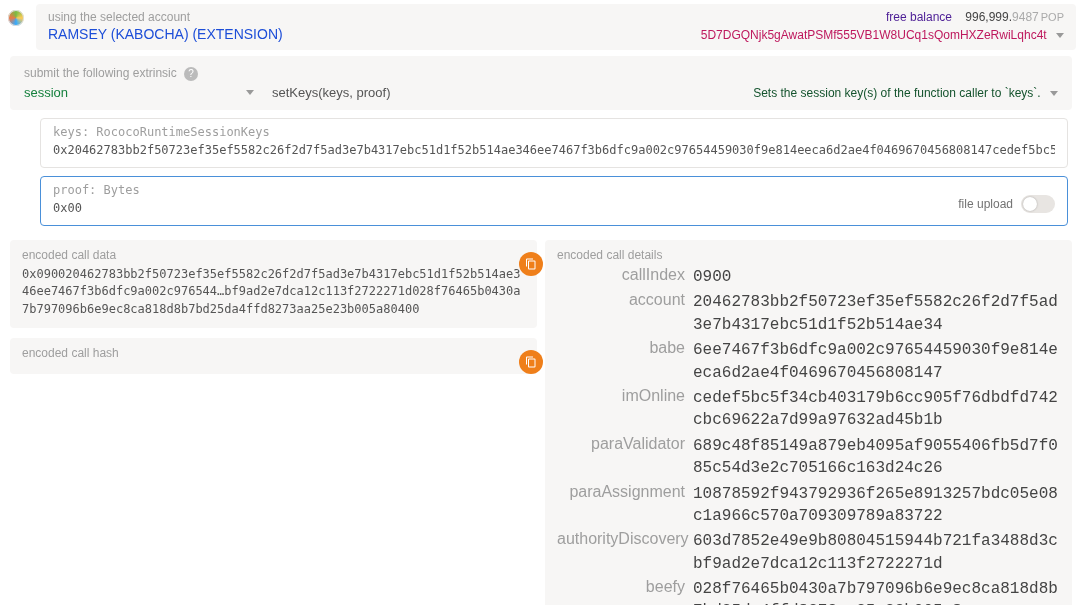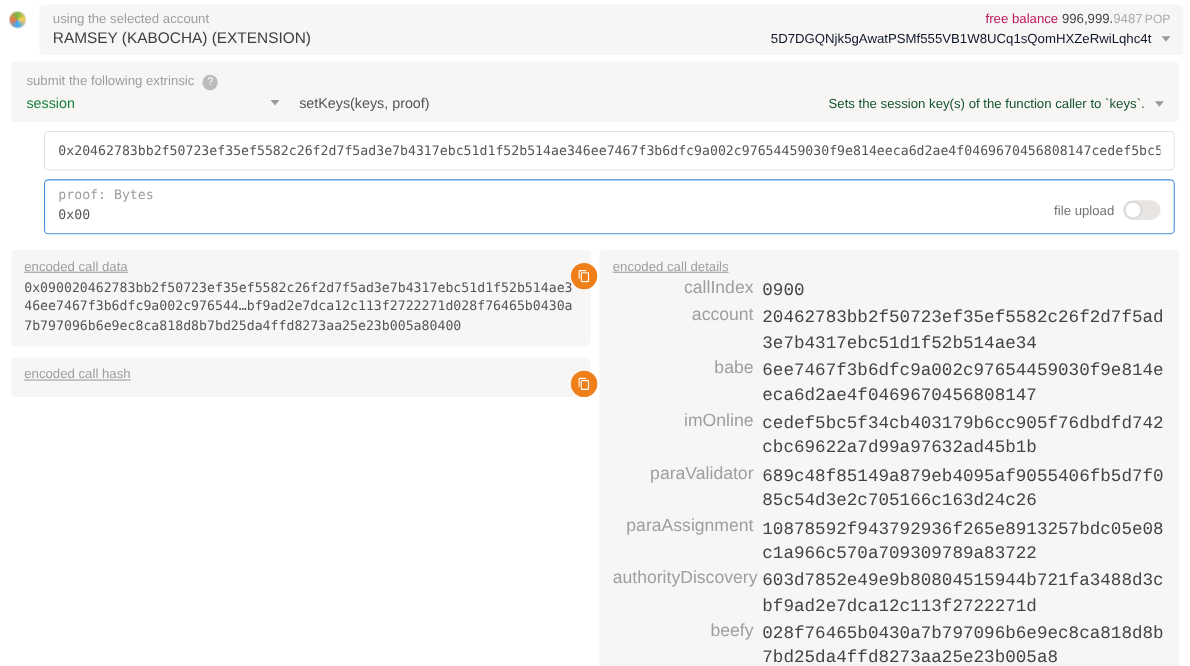--- a/index.html
+++ b/index.html
@@ -2,45 +2,45 @@
 <html><head>
   <meta charset="utf-8">
   <style>
     * { box-sizing: border-box; margin: 0; padding: 0; }
     body { font-family: -apple-system, BlinkMacSystemFont, "Segoe UI", sans-serif; font-size: 13px; color: #555; background: #fff; width: 1082px; }
     .panel { background: #f7f6f5; border-radius: 4px; padding: 10px 14px; margin: 6px 10px; }
     .account-row { display: flex; align-items: flex-start; gap: 10px; margin: 4px 6px 0 6px; justify-content: flex-end; }
     .identicon { width: 20px; height: 20px; border-radius: 50%; background: conic-gradient(#7b4, #fc5, #3af, #e74,#7b4); flex-shrink: 0; margin-top: 4px; border:2px solid #fff; box-shadow: inset 0 0 0 1px #ddd; }
     .account-box { flex: 1; background: #f7f6f5; border-radius: 4px; padding: 6px 12px 8px 12px; display: flex; justify-content: space-between; align-items: flex-start; }
     .account-left .label { color: #9e9e9e; font-size: 12px; }
-    .account-left .name { color: #404040; font-size: 14px; margin-top: 2px; }
+    .account-left .name { color: #1d4ed8; font-size: 14px; margin-top: 2px; }
     .account-right { text-align: right; font-size: 12px; }
-    .account-right .balance-label { color: #be185d; display:inline-block; }
+    .account-right .balance-label { color: #4c1d95; display:inline-block; margin-right:10px;}
     .account-right .balance { color: #444; display:inline-block; }
     .account-right .balance .dim { color: #aaa; }
     .account-right .balance .unit { color:#aaa; font-size: 11px; margin-left:2px;}
-    .addr-line { color:#0f172a; font-size:12px; margin-top: 4px; }
+    .addr-line { color:#be185d; font-size:12px; margin-top: 4px; }
     .chevron { display:inline-block; width:0; height:0; border-left:4px solid transparent; border-right:4px solid transparent; border-top:5px solid #999; margin-left:6px; vertical-align: middle;}
     .help-icon { display:inline-block; width:14px; height:14px; border-radius:50%; background:#bbb; color:#fff; font-size:10px; line-height:14px; text-align:center; margin-left:4px;}
     .extrinsic-row .top-label { color:#9e9e9e; font-size:12px; }
     .extrinsic-selects { display:flex; margin-top:4px; align-items:center; gap: 18px;}
     .select-module { width: 230px; color:#15803d; display:flex; justify-content:space-between; align-items:center;}
     .select-method { color:#555; flex:1; }
     .select-desc { color:#14532d; font-size:12px; text-align:right; white-space:nowrap;}
     .field-box { border:1px solid #e5e3e1; border-radius:4px; margin: 8px 14px 0 40px; padding: 6px 12px 10px 12px; position:relative; }
     .field-box.active { border-color: #4a90d9; }
     .field-box .fld-label { font-family: "SFMono-Regular", Consolas, monospace; color:#9e9e9e; font-size:12px;}
     .field-box .fld-value { font-family: "SFMono-Regular", Consolas, monospace; color:#555; font-size:12px; margin-top:4px; white-space:nowrap; overflow:hidden;}
     .file-upload { position:absolute; right:12px; top: 18px; display:flex; align-items:center; gap:8px; color:#737373; font-size:12px;}
     .toggle { width:34px; height:18px; border-radius:10px; background:#e8e5e2; position:relative;}
     .toggle::after { content:""; width:14px; height:14px; border-radius:50%; background:#fff; position:absolute; left:2px; top:2px; box-shadow:0 0 2px rgba(0,0,0,0.3);}
     .two-col { display:flex; gap:8px; margin:14px 10px 0 10px;}
     .col { flex:1; }
     .sec-box { background:#f7f6f5; border-radius:4px; padding: 8px 12px 10px 12px; margin-bottom:10px; position:relative;}
-    .sec-box .sec-label { color:#9e9e9e; font-size:12px; margin-bottom:4px;text-decoration:underline;}
+    .sec-box .sec-label { color:#9e9e9e; font-size:12px; margin-bottom:4px;}
     .sec-box .sec-content { font-family:"SFMono-Regular",Consolas,monospace; color:#555; font-size:12px; word-break:break-all; line-height:1.45;}
     .copy-btn { position:absolute; right:-6px; top:12px; width:24px; height:24px; border-radius:50%; background:#ef7f1a; display:flex; align-items:center; justify-content:center; cursor:pointer;}
     .copy-btn svg { width:12px; height:12px; fill:#fff;}
     .details-grid { display:grid; grid-template-columns: 128px 1fr; column-gap:8px; row-gap:3px; font-size:16px;}
     .details-grid .k { color:#9e9e9e; text-align:right; font-family: -apple-system, sans-serif;}
     .details-grid .v { font-family:Liberation Mono, monospace; color:#444; word-break:break-all; line-height:1.4;}
     .footer-btns { display:flex; justify-content:flex-end; gap:22px; padding: 16px 14px 14px 14px;}
     .action-btn { display:flex; align-items:center; gap:8px; cursor:pointer; }
     .action-btn .circle { width:24px; height:24px; border-radius:50%; background:#ef7f1a; display:flex; align-items:center; justify-content:center;}
     .action-btn .circle svg { width:12px; height:12px; fill:#fff;}
@@ -83,20 +83,21 @@
       <span>setKeys(keys, proof)</span>
     </div>
     <div class="select-desc">
       <span>Sets the session key(s) of the function caller to `keys`.</span>
       <span class="chevron"></span>
     </div>
   </div>
 </div>
 
 <div class="field-box">
+  <div class="fld-label">keys: RococoRuntimeSessionKeys</div>
   <div class="fld-value">0x20462783bb2f50723ef35ef5582c26f2d7f5ad3e7b4317ebc51d1f52b514ae346ee7467f3b6dfc9a002c97654459030f9e814eeca6d2ae4f0469670456808147cedef5bc5f34c</div>
 </div>
 
 <div class="field-box active">
   <div class="fld-label">proof: Bytes</div>
   <div class="fld-value">0x00</div>
   <div class="file-upload">
     <span>file upload</span>
     <div class="toggle"></div>
   </div>

